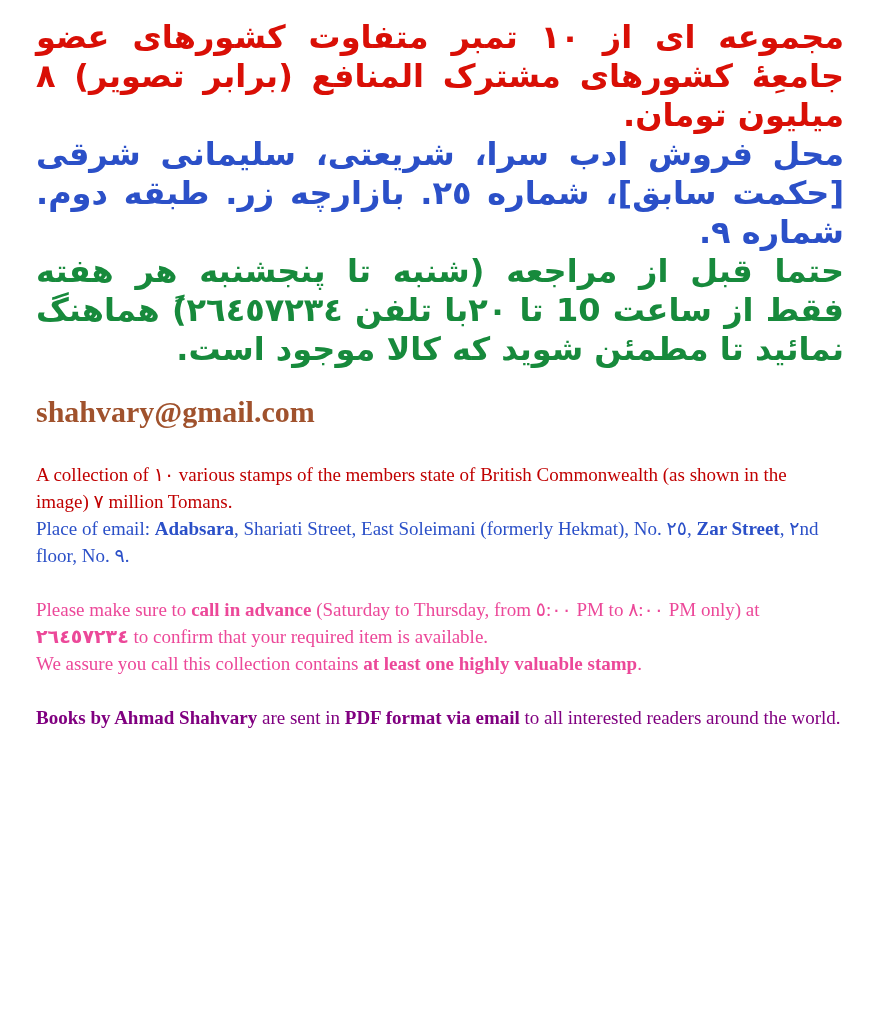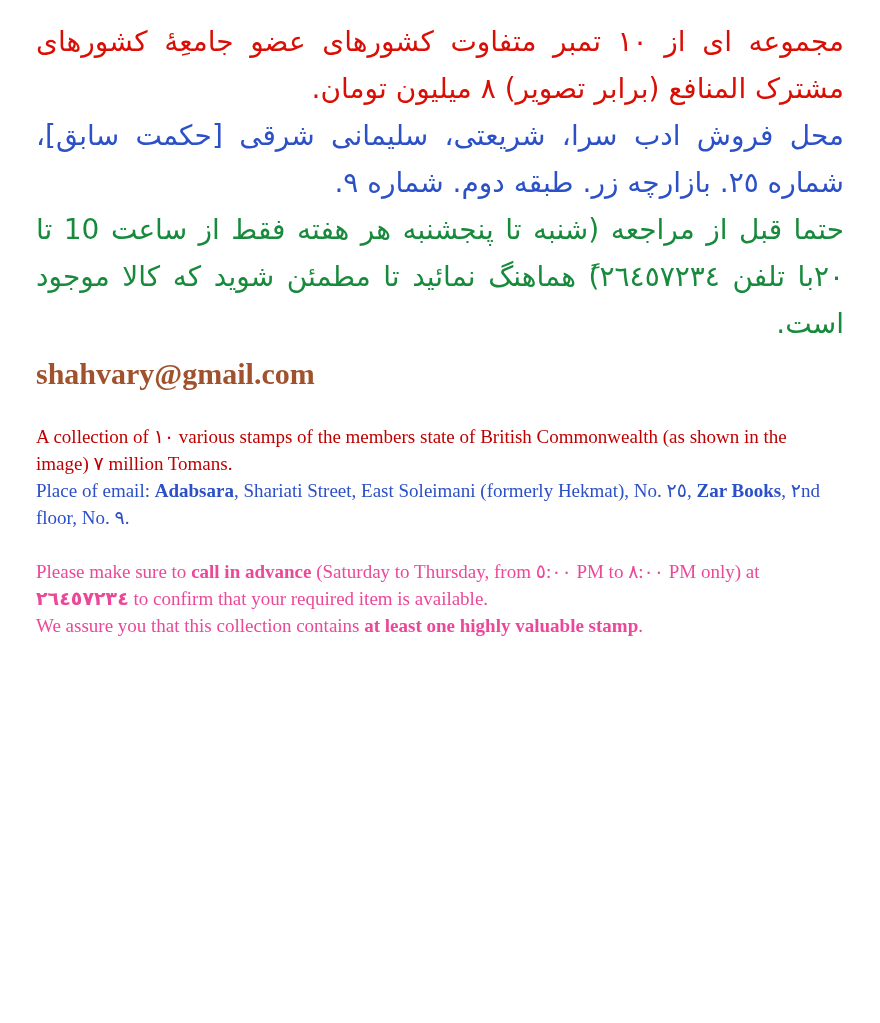--- a/index.html
+++ b/index.html
@@ -9,42 +9,42 @@
     width:880px;
     min-height:1023px;
     padding:18px 36px 20px 36px;
     background:#ffffff;
   }
   
   .fa{
     direction:rtl;
     text-align:justify;
     font-family:"DejaVu Sans",sans-serif;
-    font-weight:normal;
-    font-size:28px;
-    line-height:47px;
+    font-weight:bold;
+    font-size:32px;
+    line-height:39px;
   }
   .fa p{margin:0;}
   
   .en{
     direction:ltr;
     font-family:"Liberation Serif","DejaVu Sans",serif;
     font-size:19px;
     line-height:27px;
   }
   .en p{margin:0;}
   .en b{font-weight:bold;}
   .gap-1{margin-top:27px !important;}
   .gap-big{margin-top:30px !important;}
   .email-big{
     font-family:"Liberation Serif","DejaVu Sans",serif;
     font-weight:bold;
     font-size:30px;
     line-height:38px;
-    margin-top:8px;
+    margin-top:24px;
     text-align:left;
     direction:ltr;
   }
   
   .c-red{color:#D90F06;}
   .c-blue{color:#2B50C8;}
   .c-green{color:#178A3C;}
   .c-plum{color:#993366;}
   .c-brown{color:#A0522D;}
   .c-dred{color:#C00000;}
@@ -60,23 +60,24 @@
   <section class="fa">
     <p class="c-red">مجموعه ای از ١٠ تمبر متفاوت کشورهای عضو جامعِۀ کشورهای مشترک المنافع (برابر تصویر) ٨ میلیون تومان.</p>
     <p class="c-blue">محل فروش ادب سرا، شریعتی، سلیمانی شرقی [حکمت سابق]، شماره ٢٥. بازارچه زر. طبقه دوم. شماره ٩.</p>
     <p class="c-green">حتما قبل از مراجعه (شنبه تا پنجشنبه هر هفته فقط از ساعت 10 تا ٢٠با تلفن ٢٦٤٥٧٢٣٤)ً هماهنگ نمائید تا مطمئن شوید که کالا موجود است.</p>
   </section>
 
   <div class="email-big c-brown">shahvary@gmail.com</div>
 
   <section class="en">
     <p class="c-dred gap-big"><span>A collection of ١٠ various stamps of the members state of British Commonwealth (as shown in the image) ٧ million Tomans.</span></p>
-    <p class="c-enblue"><span>Place of email: </span><b>Adabsara</b><span>, Shariati Street, East Soleimani (formerly Hekmat), No. ٢٥, </span><b>Zar Books</b><span>, ٢nd floor, No. ٩.</span></p>
+    <p class="c-enblue"><span>Place of email: </span><b>Adabsara</b><span>, Shariati Street, East Soleimani (formerly Hekmat), No. ٢٥, </span><b>Zar Street</b><span>, ٢nd floor, No. ٩.</span></p>
 
     <p class="c-engreen gap-1"><span>Please make sure to </span><b>call in advance</b><span> (Saturday to Thursday, from ٥:٠٠ PM to ٨:٠٠ PM only) at </span><b>٢٦٤٥٧٢٣٤</b><span> to confirm that your required item is available.</span></p>
-    <p class="c-engreen"><span>We assure you that this collection contains </span><b>at least one highly valuable stamp</b><span>.</span></p>
+    <p class="c-engreen"><span>We assure you call this collection contains </span><b>at least one highly valuable stamp</b><span>.</span></p>
 
+    <p class="c-purple gap-1"><b>Books by Ahmad Shahvary</b><span> are sent in </span><b>PDF format via email</b><span> to all interested readers around the world.</span></p>
 
     <p class="c-brown gap-big"></p>
 
   </section>
 
 </div>
 
 </body></html>

